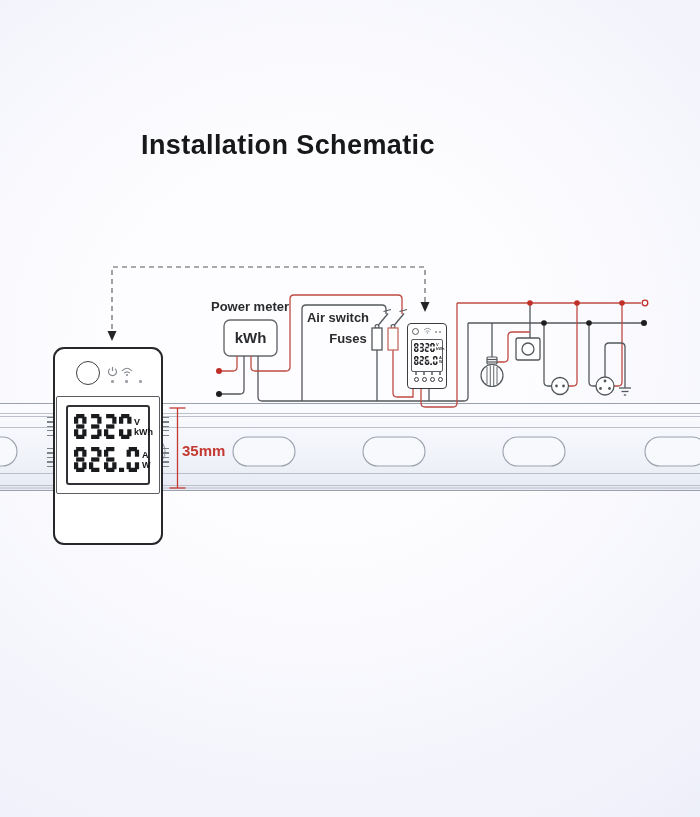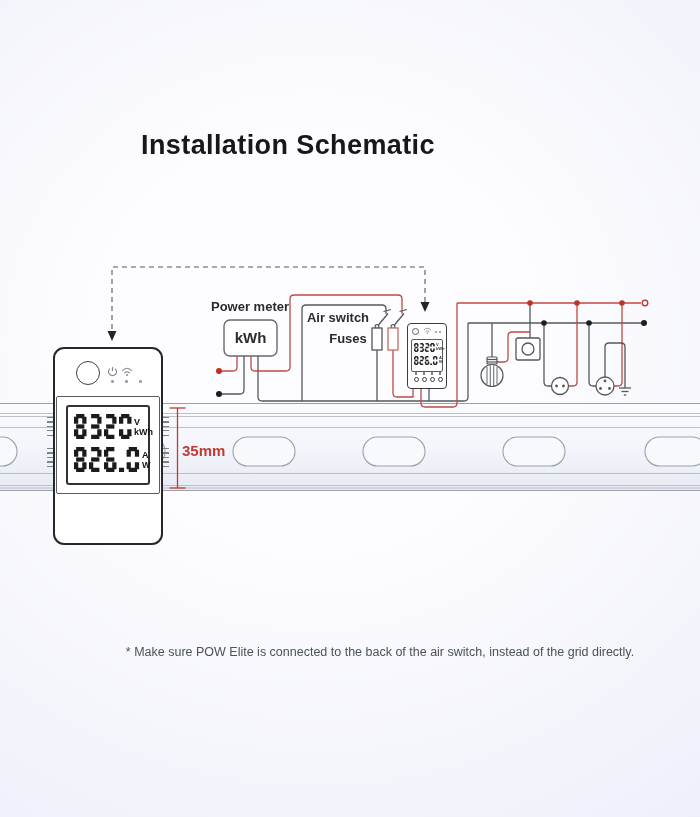--- a/index.html
+++ b/index.html
@@ -352,14 +352,13 @@
             </span>
           <span class="units">
             <span>A</span>
             <span>W</span>
           </span>
         </div>
       </div>
     </div>
   </div>
 
-  <div class="footnote">* Make sure POW Elite is connected to the back of the air switch, instead of the grid directly.</div>
 </div>
 
 </body></html>

